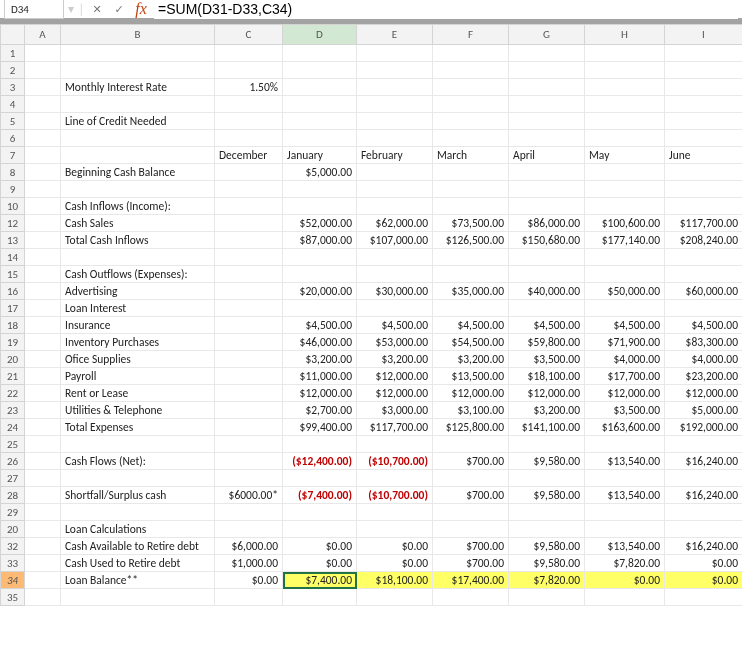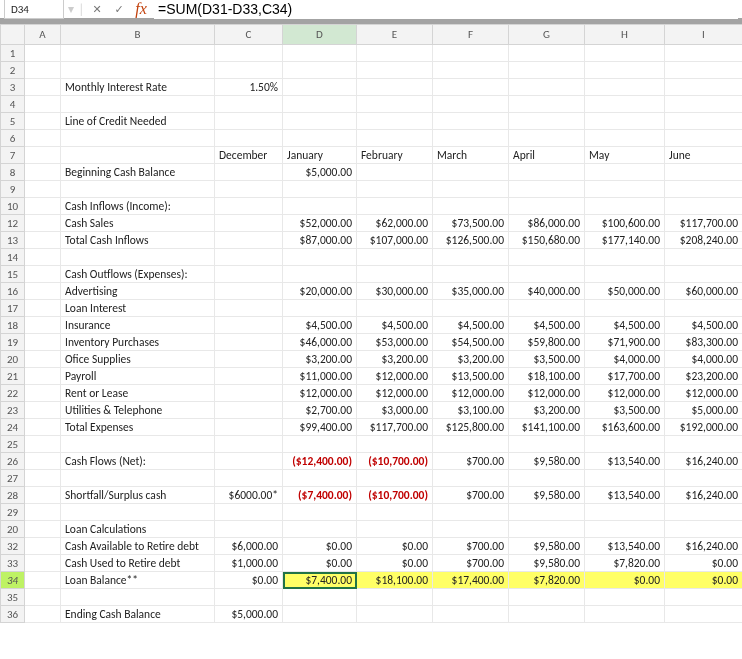--- a/index.html
+++ b/index.html
@@ -28,21 +28,21 @@
   col.c-E { width: 76px; }
   col.c-F { width: 76px; }
   col.c-G { width: 76px; }
   col.c-H { width: 80px; }
   col.c-I { width: 78px; }
   
   .bold { font-weight: normal; }
   .right { text-align: right; }
   .neg { color: #c00000; font-weight: bold; }
   .hl-row td.cell { background: #ffff66; margin-left: 28px; }
-  .hl-row td.rowhdr { background: #bef264; font-style: italic; }
+  .hl-row td.rowhdr { background: #fdba74; font-style: italic; }
   .hl-sel { outline: 2px solid #217346; outline-offset: -2px; background: #ffff66 !important; }
   th.sel-col { background: #d2e8d2; }
   td.sel-rowhdr { background: #d2e8d2; }
 </style>
 </head>
 <body>
 
 <div class="formula-bar">
   <div class="name-box">D34</div>
   <span class="fb-sep">▾</span>
@@ -469,27 +469,15 @@
           <td class="cell"></td>
           <td class="cell"></td>
           <td class="cell"></td>
           <td class="cell"></td>
           <td class="cell"></td>
           <td class="cell"></td>
           <td class="cell"></td>
           <td class="cell"></td>
           <td class="cell"></td>
         </tr>
-        <tr>
-          <td class="rowhdr">36</td>
-          <td class="cell"></td>
-          <td class="cell bold">Ending Cash Balance</td>
-          <td class="cell right">$5,000.00</td>
-          <td class="cell"></td>
-          <td class="cell"></td>
-          <td class="cell"></td>
-          <td class="cell"></td>
-          <td class="cell"></td>
-          <td class="cell"></td>
-        </tr>
       </tbody>
     </table>
 </div>
 
 </body></html>

